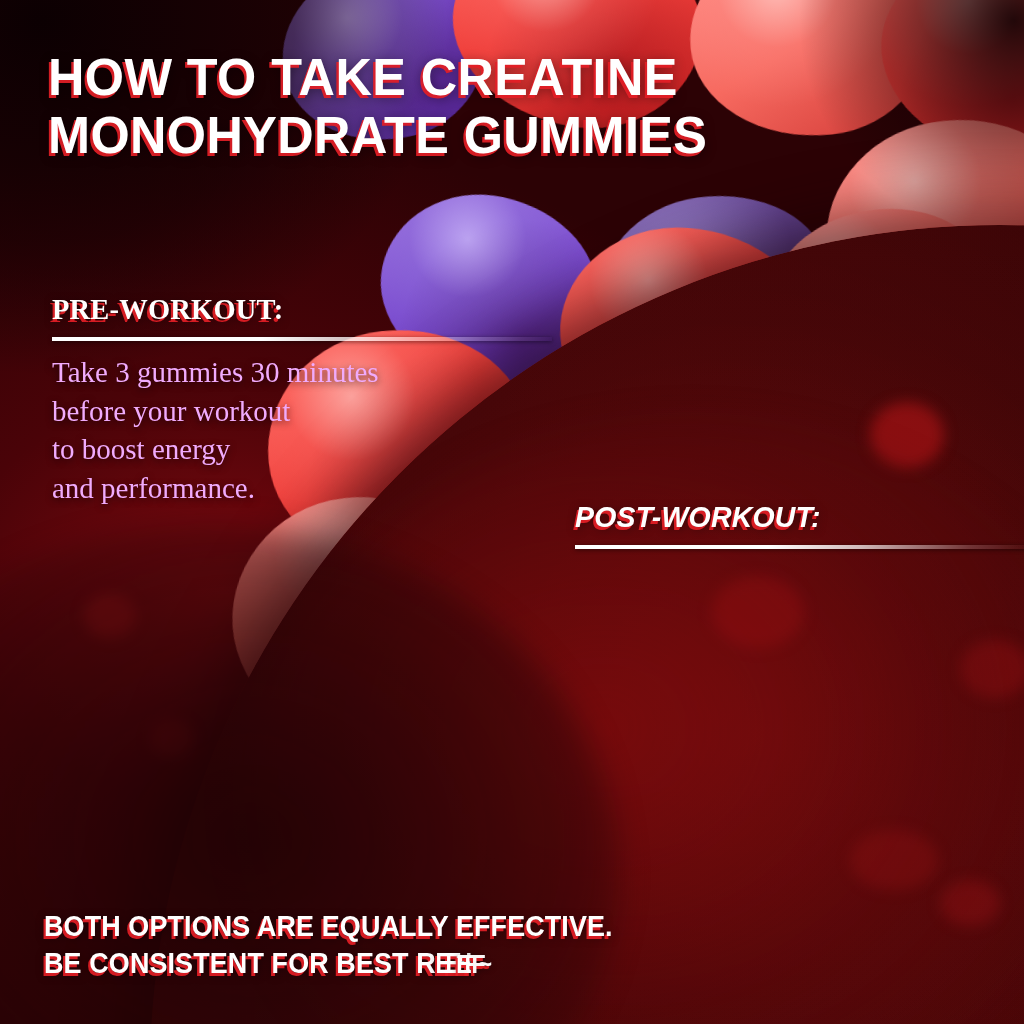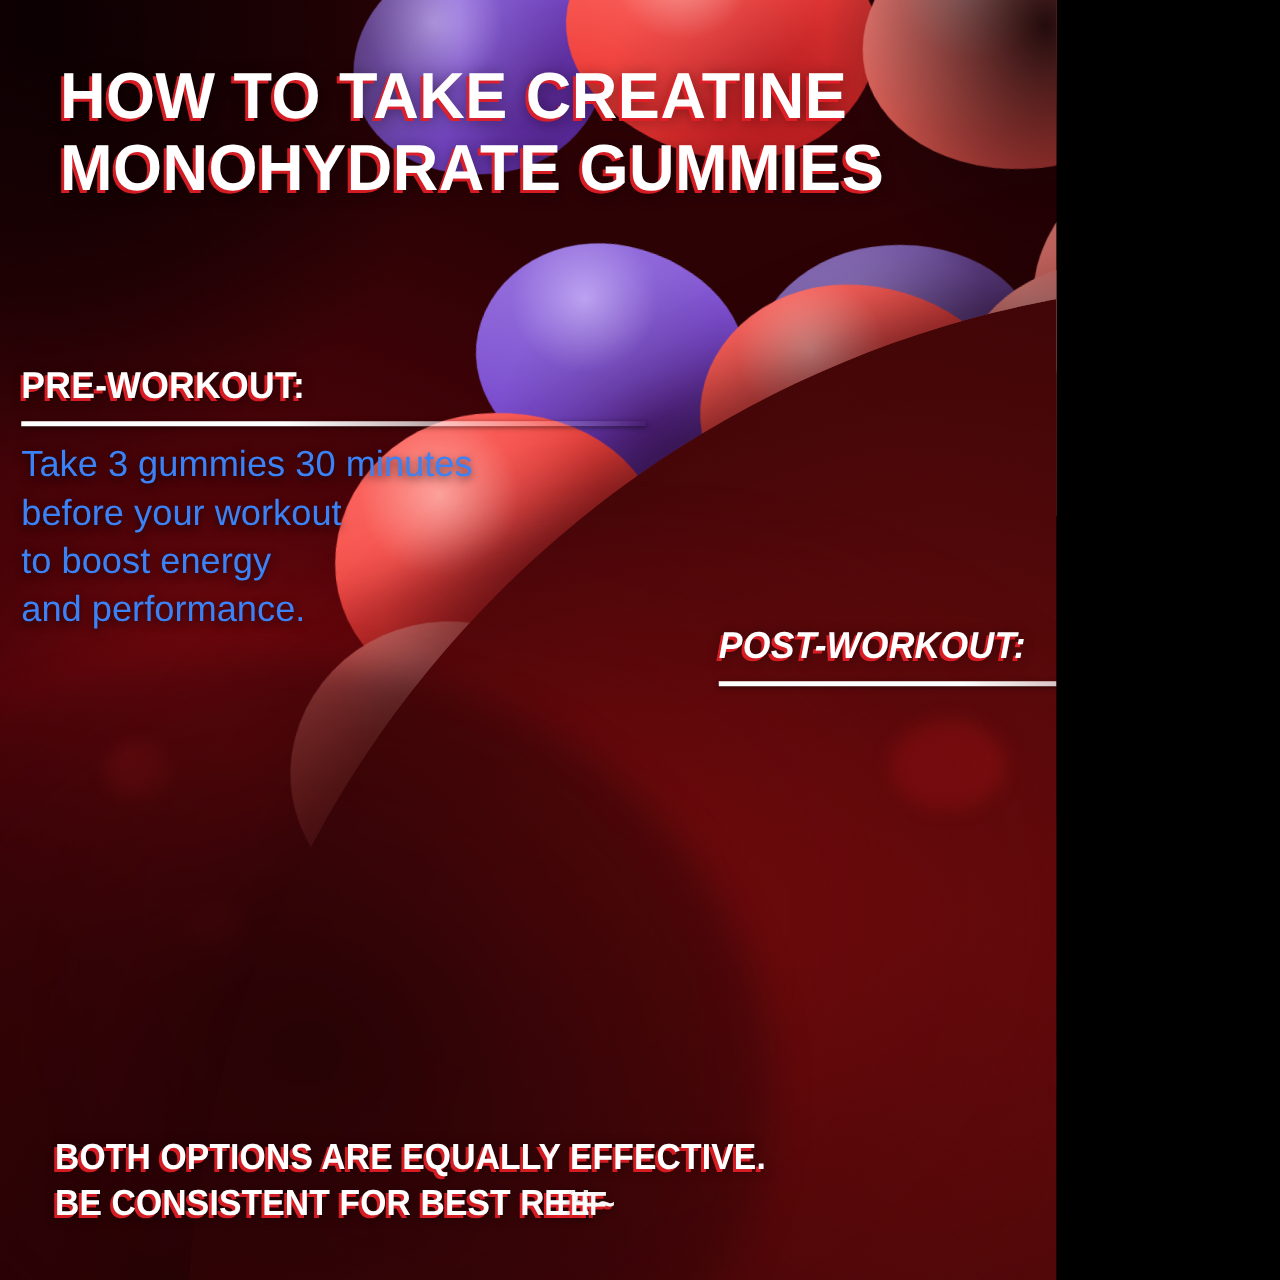--- a/index.html
+++ b/index.html
@@ -1,20 +1,20 @@
 <!DOCTYPE html>
 <html><head>
 <meta charset="utf-8">
 <style>
   * { margin:0; padding:0; box-sizing:border-box; }
   html,body { width:1024px; height:1024px; overflow:hidden; background:#000; }
 
   #poster{
     position:relative;
-    width:845px; height:1024px;
+    width:1024px; height:1024px;
     overflow:hidden;
     font-family:"Liberation Sans", sans-serif;
     background:#2a0206;
   }
 
   
   .bg-base{
     position:absolute; inset:0;
     background:
       radial-gradient(ellipse 60% 45% at 22% 58%, #7e0a10 0%, #4a0308 45%, #2c0205 100%),
@@ -132,27 +132,27 @@
   .rule{
     height:4px;
     margin-top:11px;
     margin-bottom:12px;
     background:linear-gradient(to right,#ffffff 0%,#ffffff 42%,rgba(255,255,255,.72) 62%,rgba(255,255,255,.18) 86%,rgba(255,255,255,0) 100%);
     box-shadow:0 1px 4px rgba(0,0,0,.5);
   }
   .sec-body{
     font-size:29px;
     line-height:1.33;
-    color:#3b82f6;
+    color:#f0abfc;
     font-weight:normal;
     text-shadow:0 2px 7px rgba(0,0,0,.62);
     white-space:pre-line;
   }
 
-  #pre-section{ left:17px; top:292px; width:500px; }
+  #pre-section{ left:52px; top:292px; width:500px;font-family:Liberation Serif, serif; }
   #post-section{ left:575px; top:500px; width:460px;font-style:italic; }
 
   .footer{
     position:absolute;
     left:44px; bottom:42px;
     width:940px;
     font-size:29px;
     font-weight:bold;
     line-height:1.28;
     color:#ffffff;

